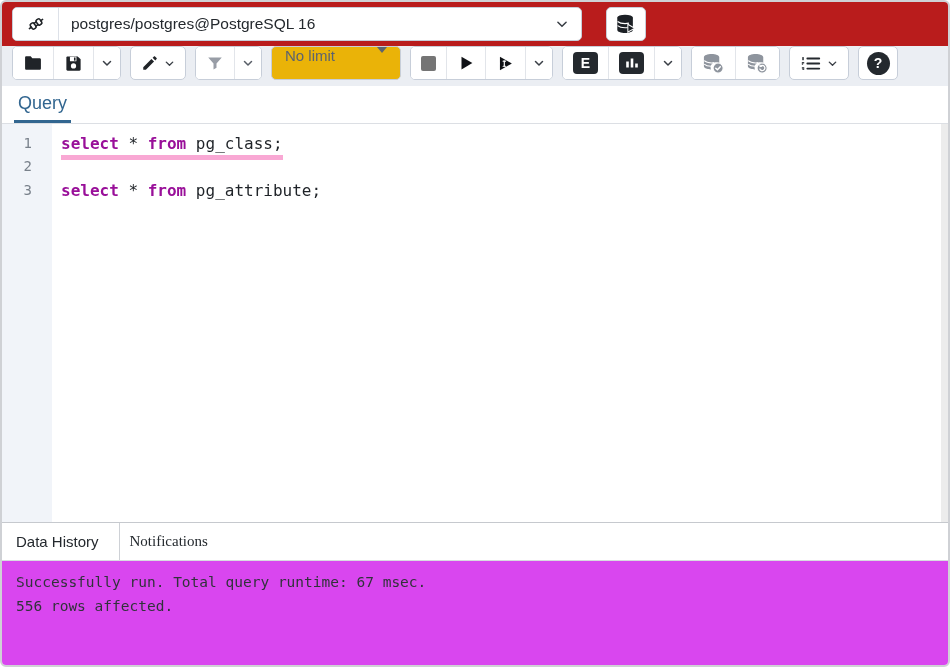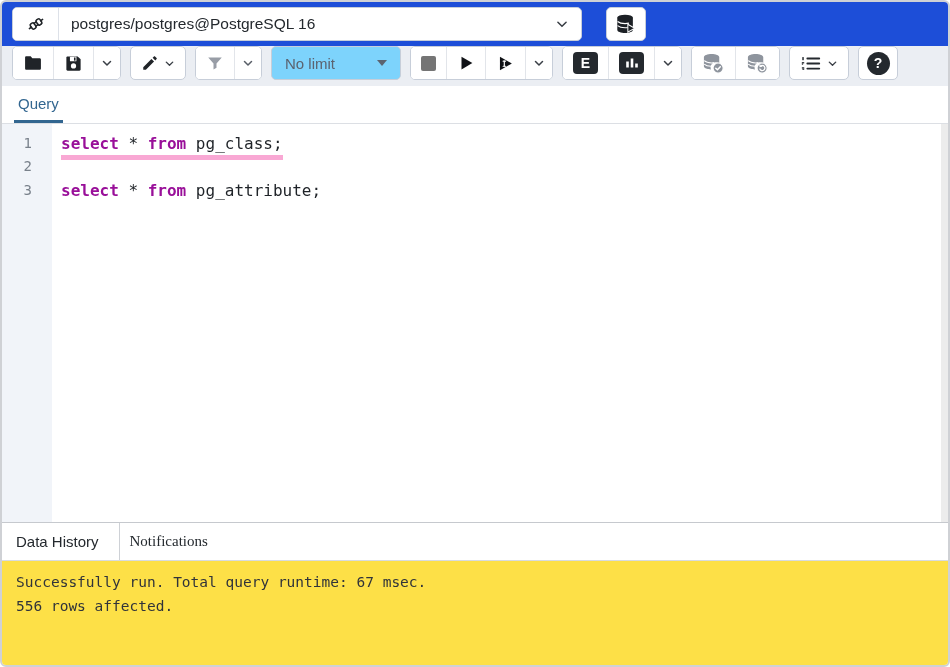--- a/index.html
+++ b/index.html
@@ -9,21 +9,21 @@
   .window {
     width: 950px; height: 667px;
     border: 2px solid #cfd1d5; border-radius: 6px;
     background: #ffffff;
     display: flex; flex-direction: column;
     overflow: hidden;
   }
 
   
   .topbar {
-    flex: none; height: 44px; background: #1d4ed8;
+    flex: none; height: 44px; background: #b91c1c;
     display: flex; align-items: center; padding: 0 10px; gap: 24px;
   }
   .conn-group {
     width: 570px; height: 34px; background: #fff;
     border: 1px solid #c7ced9; border-radius: 5px;
     display: flex; align-items: stretch; overflow: hidden;
   }
   .conn-btn {
     width: 46px; display: flex; align-items: center; justify-content: center;
     border-right: 1px solid #dde1e8; background: #fff; border-top: none; border-bottom: none; border-left: none;
@@ -53,23 +53,23 @@
     background: #fff; border: none; cursor: pointer; padding: 0 10px; height: 100%;
   }
   .tb-btn.narrow { padding: 0 7px; }
   .btn-group .tb-btn + .tb-btn { border-left: 1px solid #e2e5ea; }
   .single-btn {
     height: 34px; background: #fff; border: 1px solid #c7ced9; border-radius: 5px;
     display: flex; align-items: center; justify-content: center; gap: 5px;
     padding: 0 10px; cursor: pointer;
   }
   .limit-select {
-    width: 130px; height: 34px; background: #7dd3fc;
+    width: 130px; height: 34px; background: #eab308;
     border: 1px solid #c7ced9; border-radius: 5px;
-    display: flex; align-items: center; justify-content: space-between;
+    display: flex; justify-content: space-between;
     padding: 0 13px; cursor: pointer;
   }
   .limit-label { font-size: 15px; color: #5b6370; }
   .select-caret {
     width: 0; height: 0; border-left: 5px solid transparent;
     border-right: 5px solid transparent; border-top: 6px solid #5b6370;
   }
   .stop-square { width: 15px; height: 15px; background: #757575; border-radius: 2px; display: inline-block; }
   .dark-badge {
     min-width: 25px; height: 22px; background: #24292e; border-radius: 4px;
@@ -82,21 +82,21 @@
     display: flex; align-items: center; justify-content: center;
   }
 
   
   .tabbar {
     flex: none; height: 38px; background: #fff;
     border-bottom: 1px solid #dcdfe4;
     display: flex; align-items: stretch; padding-left: 12px; gap: 18px;
   }
   .qtab {
-    display: flex; align-items: center; font-size: 15px; color: #24292e;
+    display: flex; align-items: center; font-size: 18px; color: #24292e;
     padding: 5px 4px; cursor: pointer; border-bottom: 3px solid transparent;
   }
   .qtab.active { color: #326690; border-bottom-color: #326690; }
 
   
   .editor { flex: 1; min-height: 0; display: flex; background: #fff; position: relative; }
   .gutter {
     flex: none; width: 50px; background: #f1f4f9;
     padding: 8px 20px 0 0; text-align: right;
     font-family: "DejaVu Sans Mono", monospace; font-size: 14px; color: #79818b;
@@ -123,21 +123,21 @@
   .btab:first-child { padding-left: 0; }
   .btab.active {
     color: #326690; border: 1px solid #44719a; border-radius: 1px;
     padding: 7px 12px; margin-left: 12px;
   }
   .btab-divider { width: 1px; align-self: stretch; background: #ced1d6; margin-left: 6px; }
   .btab.after-divider { padding-left: 10px; font-family: Liberation Serif, serif; }
 
   
   .messages-panel {
-    flex: none; height: 104px; background: #fde047; padding-top: 9px; overflow: hidden;
+    flex: none; height: 104px; background: #d946ef; padding-top: 9px; overflow: hidden;
   }
   .msg-line {
     font-family: "DejaVu Sans Mono", monospace; font-size: 14.5px; color: #30333a;
     line-height: 24px; padding: 0 14px; white-space: pre;
   }
   svg { display: block; }
 </style>
 </head>
 <body>
 

